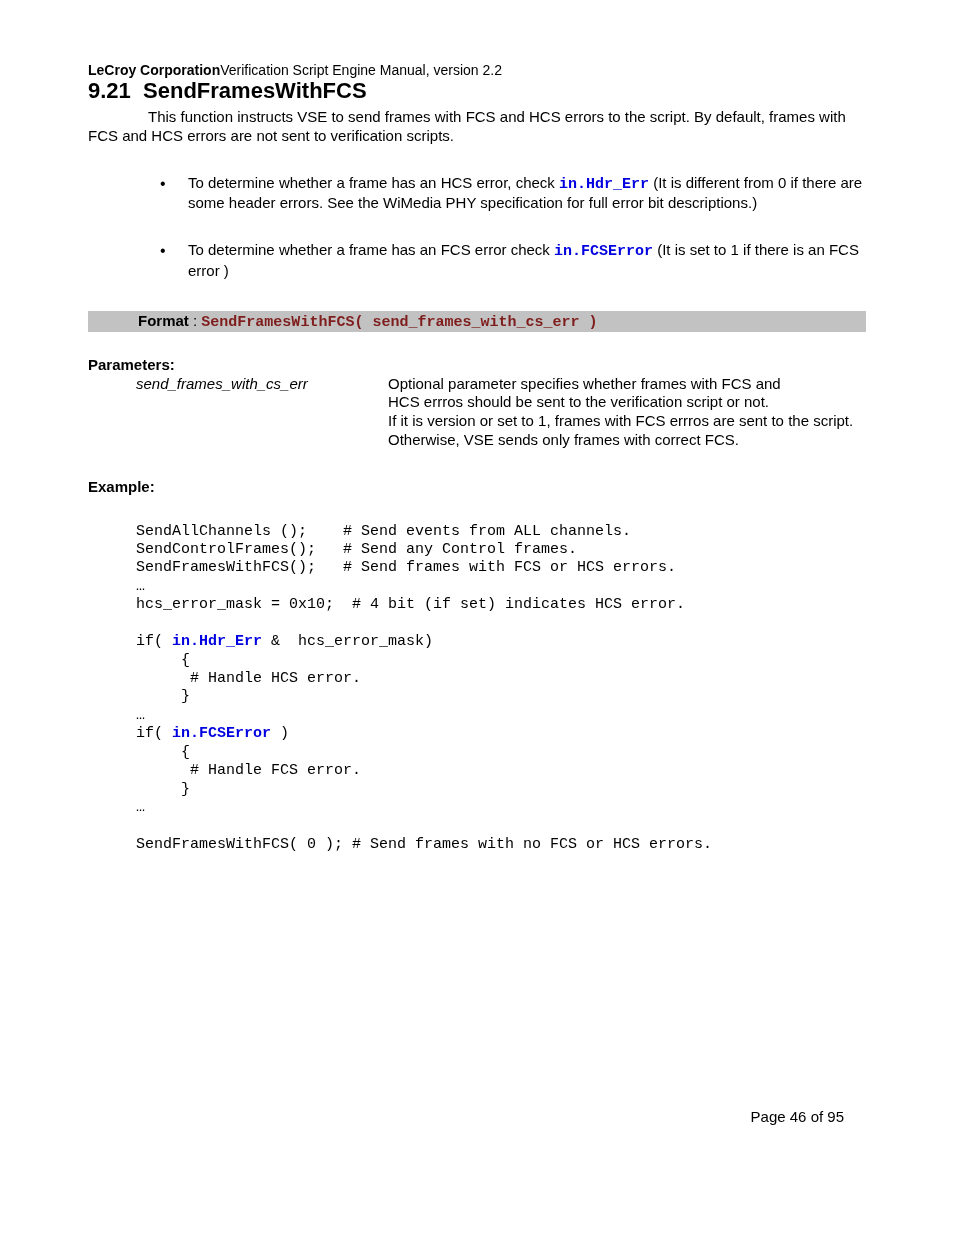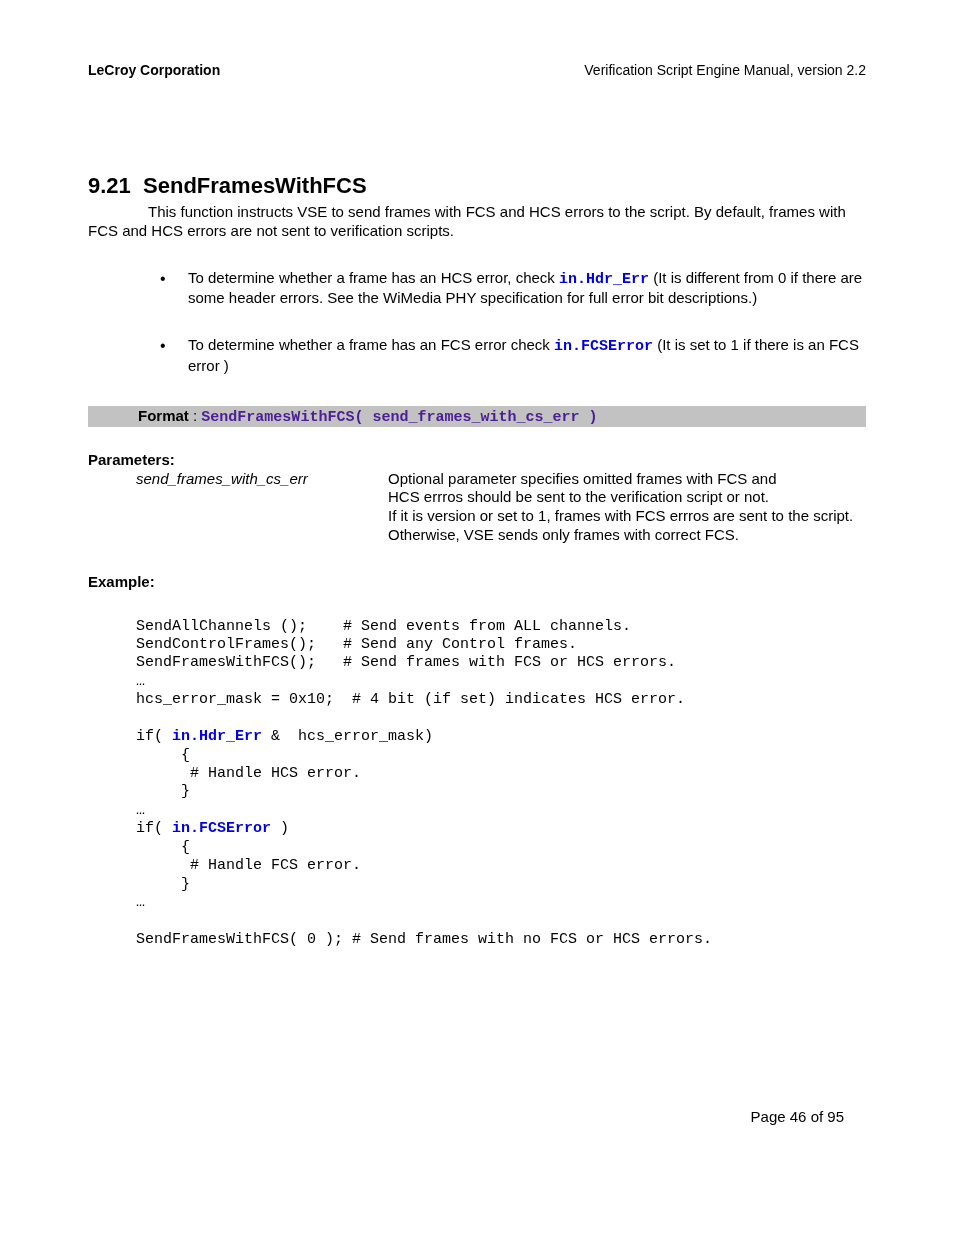--- a/index.html
+++ b/index.html
@@ -12,23 +12,21 @@
     font-size: 15px;
     color: #000;
     background: #fff;
     position: relative;
   }
   .page {
     padding: 62px 88px 0 88px;
   }
   .header-row {
     display: flex;
-    justify-content: space-between;
     font-size: 14px;
-    margin-bottom: 95px;
   }
   .header-left { font-weight: bold; }
   .section-heading {
     font-size: 22px;
     font-weight: bold;
     margin: 0 0 4px 0;
   }
   .intro-text {
     font-size: 15px;
     line-height: 1.25;
@@ -61,21 +59,21 @@
   .format-bar {
     background: #c2c2c2;
     padding: 1px 0 1px 50px;
     margin-bottom: 24px;
     font-size: 15px;
   }
   .format-label { font-weight: bold; font-family: Arial, sans-serif; }
   .format-code {
     font-family: "Courier New", monospace;
     font-weight: bold;
-    color: #4c1d95;
+    color: #7f1d1d;
   }
   .params-heading { font-weight: bold; margin-bottom: 2px; }
   .params-row {
     display: flex;
     align-items: flex-start;
     margin-bottom: 28px;
   }
   .params-name {
     font-style: italic;
     width: 300px;
@@ -125,21 +123,21 @@
   </ul>
 
   <div class="format-bar">
     <span class="format-label">Format</span><span> : </span><span class="format-code">SendFramesWithFCS( send_frames_with_cs_err )</span>
   </div>
 
   <div class="params-heading">Parameters:</div>
   <div class="params-row">
     <div class="params-name">send_frames_with_cs_err</div>
     <div class="params-desc">
-      <span>Optional parameter specifies omitted frames with FCS and</span><br>
+      <span>Optional parameter specifies whether frames with FCS and</span><br>
       <span>HCS errros should be sent to the verification script or not.</span><br>
       <span>If it is version or set to 1, frames with FCS errros are sent to the script.</span><br>
       <span>Otherwise, VSE sends only frames with correct FCS.</span>
     </div>
   </div>
 
   <div class="example-heading">Example:</div>
 
   <div class="code-block" id="code-block">SendAllChannels ();    # Send events from ALL channels.
 SendControlFrames();   # Send any Control frames.

